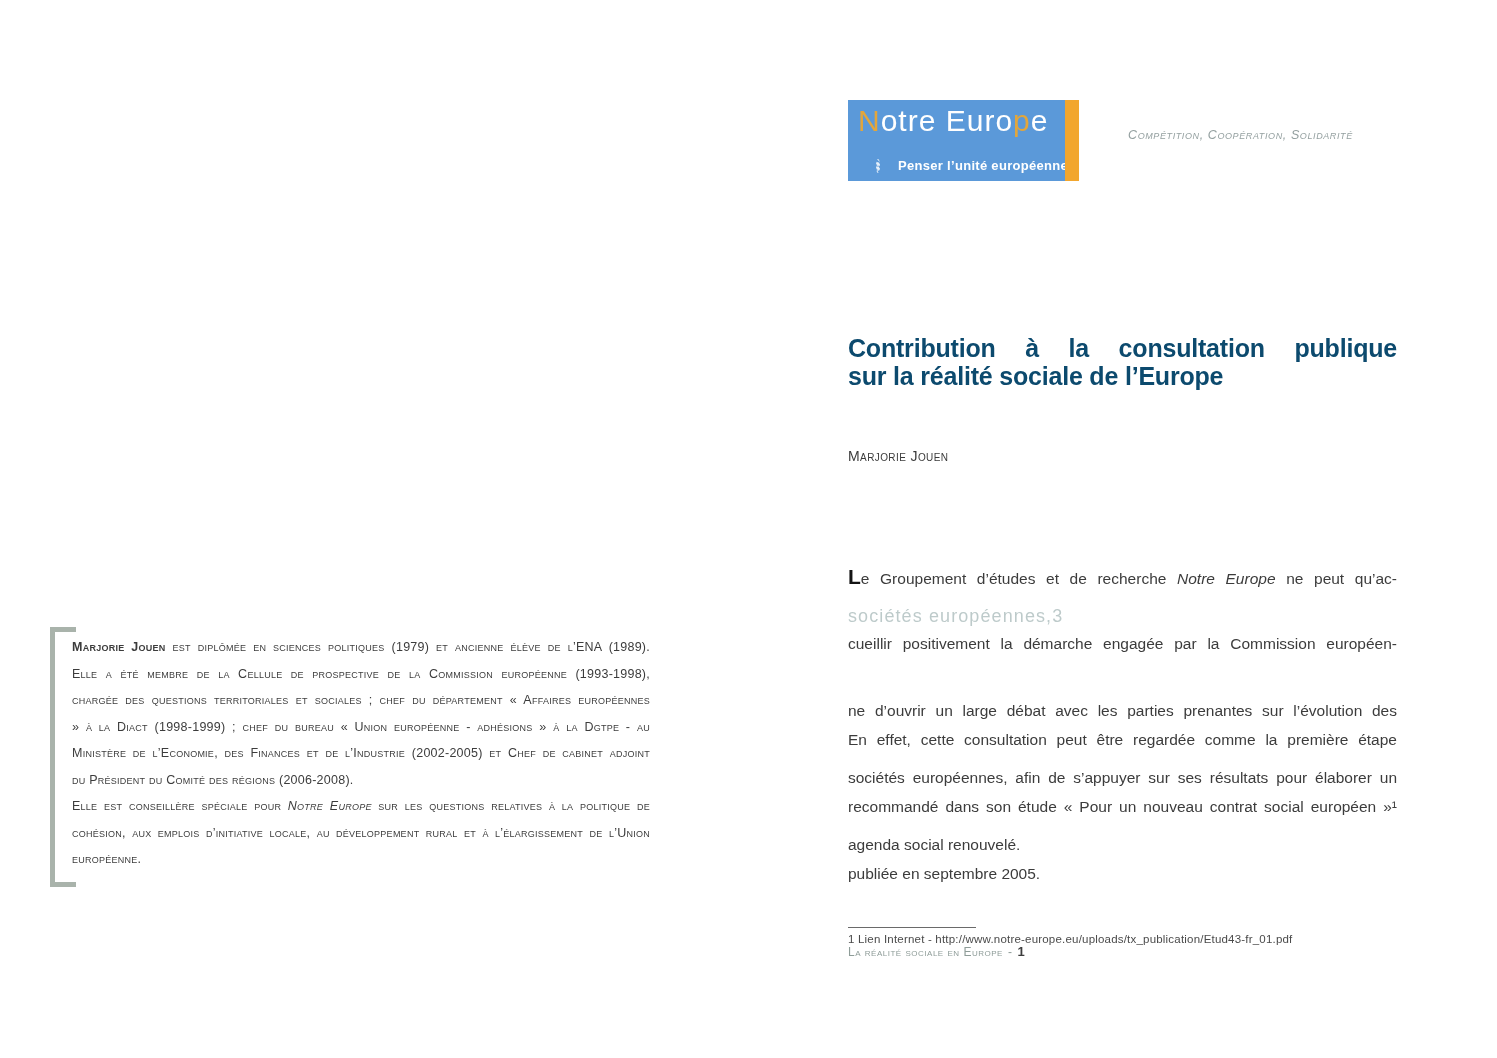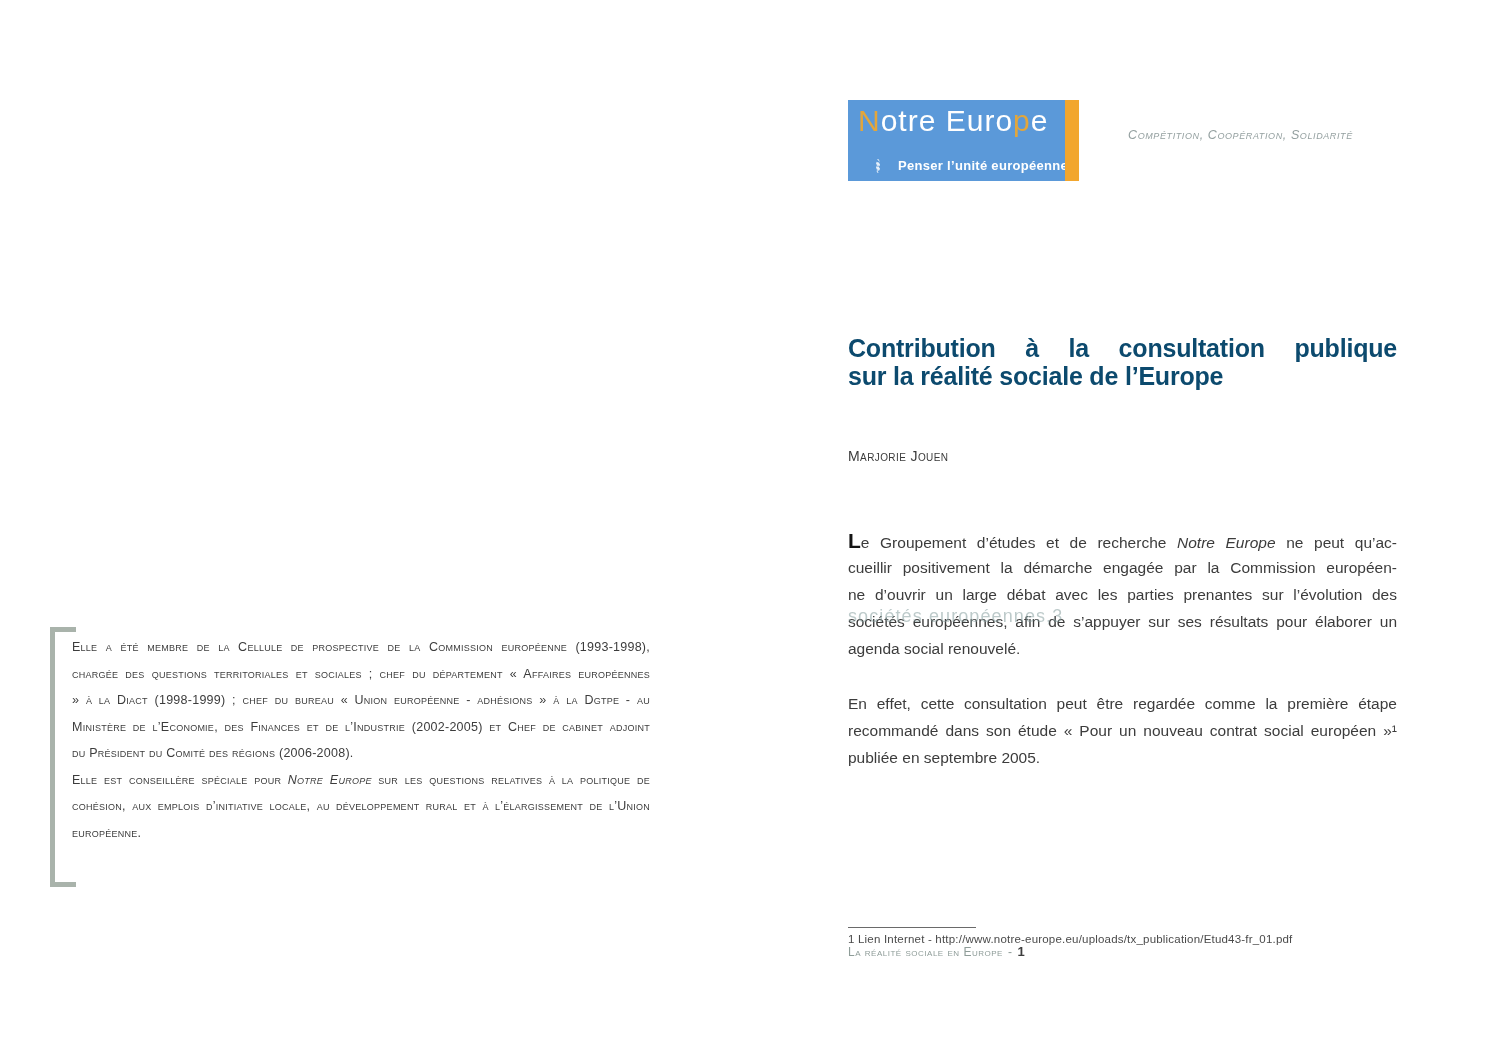--- a/index.html
+++ b/index.html
@@ -48,21 +48,21 @@
   }
   .title{position:absolute;left:848px;top:334px;width:549px;color:#0c4a6e;}
   .title .line{font-size:25px;font-weight:bold;line-height:28px;letter-spacing:-0.2px;}
   .author{
     position:absolute;left:848px;top:448px;width:300px;
     font-size:14px;font-variant:small-caps;letter-spacing:.4px;color:#3a3a3a;
   }
   .para{position:absolute;left:848px;width:549px;font-size:15.5px;color:#3c3c3c;}
   .p1{top:524px;}
   .p2{top:687px;}
-  .para .line{line-height:33px;height:27px;}
+  .para .line{line-height:25px;height:27px;margin-top:40px;}
   .jl{text-align:justify;text-align-last:justify;}
   .it{font-style:italic;}
   .b{font-weight:bold;}
   .lead{font-size:21px;font-weight:bold;color:#141414;}
   .ghost{
     position:absolute;left:0;top:82px;white-space:nowrap;
     font-size:18px;letter-spacing:1.1px;color:#88a0a0;opacity:.55;
   }
   .fn-rule{position:absolute;left:848px;top:927px;width:128px;height:0;border-top:1.5px solid #6a6a6a;}
   .footnote{
@@ -78,20 +78,21 @@
   .page-footer .sep{margin:0 5px;}
 </style>
 </head>
 <body>
 
 <div class="canvas">
 
   <div>
     <div class="bio-bracket"></div>
     <div class="bio">
+      <div class="line jl"><span class="b">Marjorie Jouen</span><span> est diplômée en sciences politiques (1979) et ancienne élève de l’ENA (1989).</span></div>
       <div class="line jl"><span>Elle a été membre de la Cellule de prospective de la Commission européenne (1993-1998),</span></div>
       <div class="line jl"><span>chargée des questions territoriales et sociales ; chef du département « Affaires européennes</span></div>
       <div class="line jl"><span>» à la Diact (1998-1999) ; chef du bureau « Union européenne - adhésions » à la Dgtpe - au</span></div>
       <div class="line jl"><span>Ministère de l’Economie, des Finances et de l’Industrie (2002-2005) et Chef de cabinet adjoint</span></div>
       <div class="line"><span>du Président du Comité des régions (2006-2008).</span></div>
       <div class="line jl"><span>Elle est conseillère spéciale pour </span><span class="it">Notre Europe</span><span> sur les questions relatives à la politique de</span></div>
       <div class="line jl"><span>cohésion, aux emplois d’initiative locale, au développement rural et à l’élargissement de l’Union</span></div>
       <div class="line"><span>européenne.</span></div>
     </div>
   </div>

